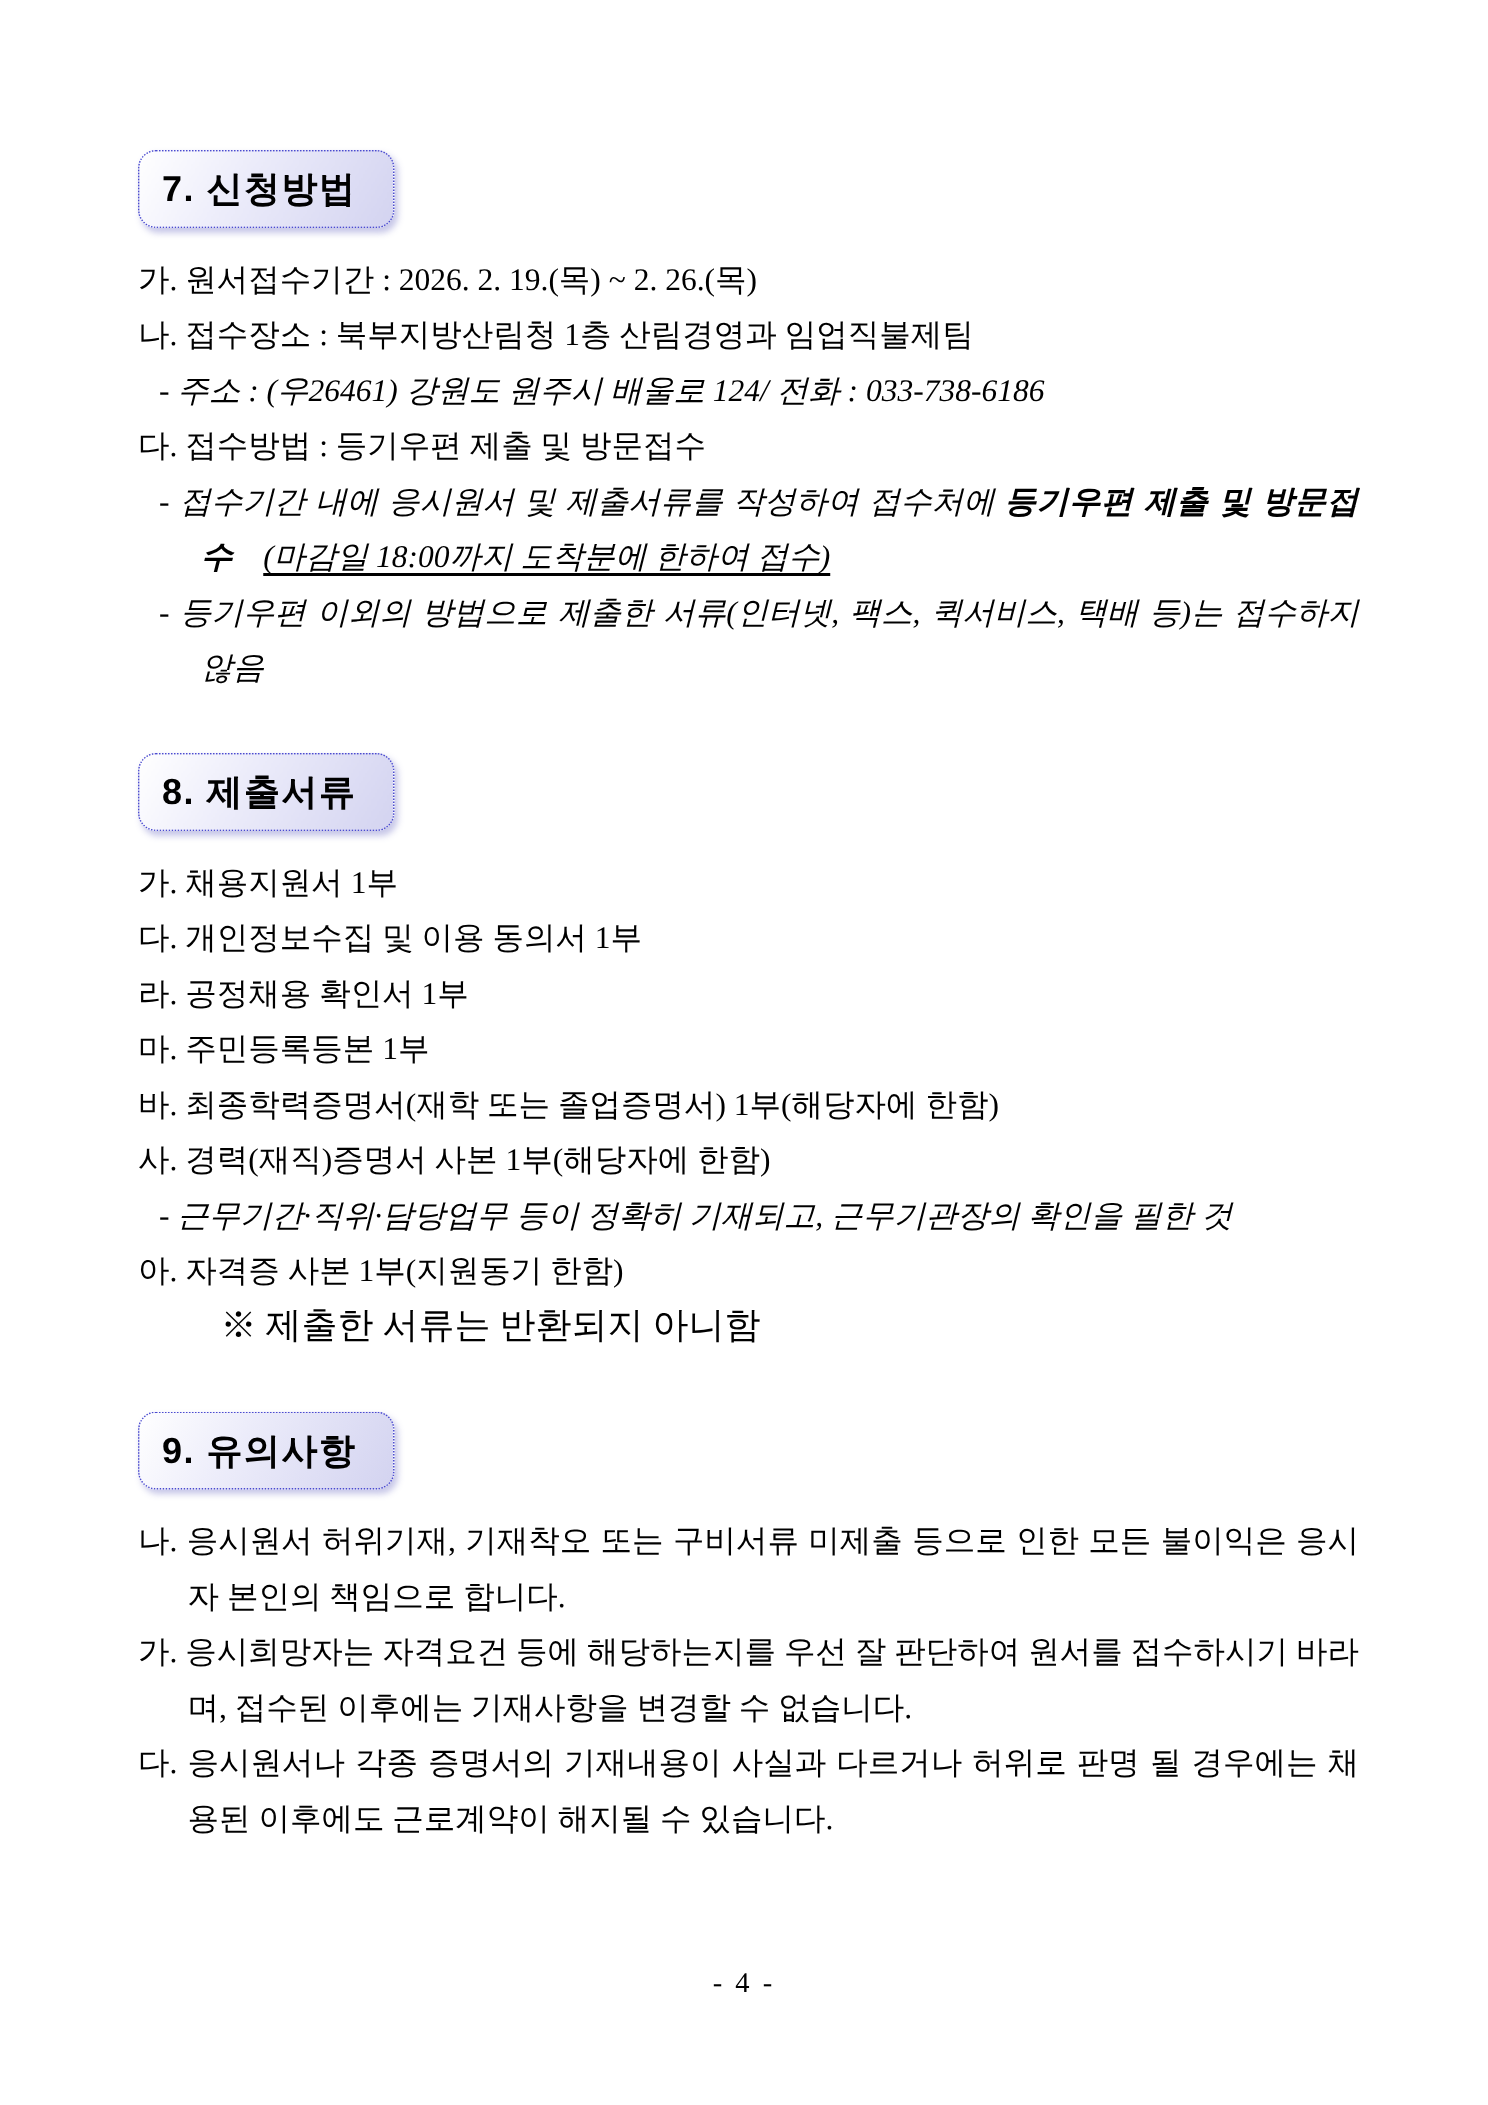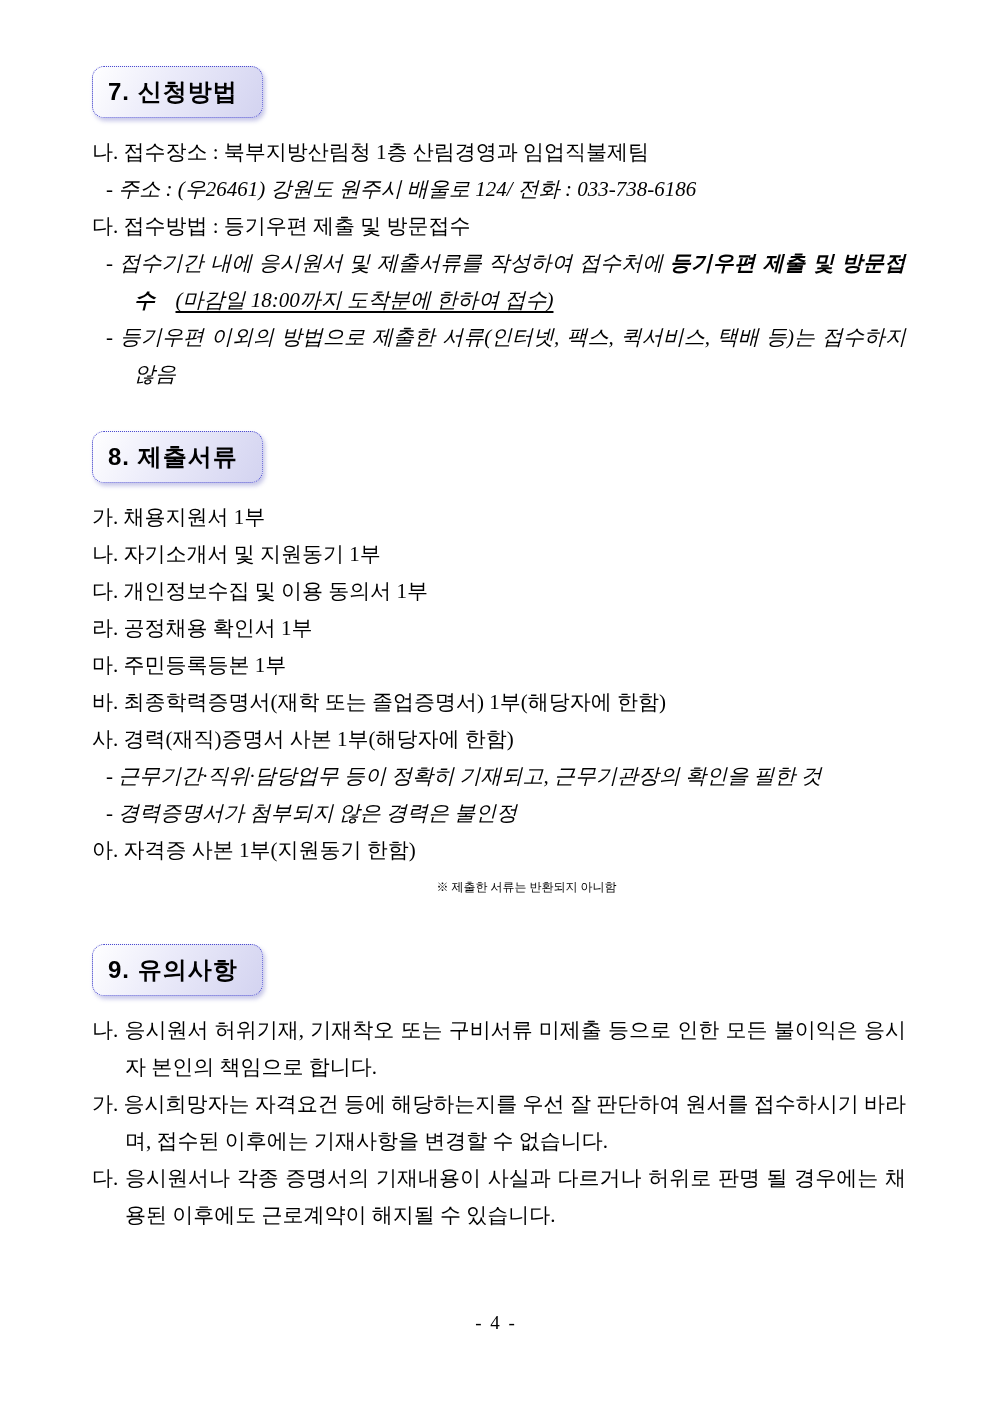--- a/index.html
+++ b/index.html
@@ -6,21 +6,21 @@
     html, body { margin: 0; padding: 0; }
     body {
       width: 992px;
       height: 1403px;
       background: #ffffff;
       color: #000000;
       font-family: "Liberation Serif", "DejaVu Serif", serif;
       position: relative;
       overflow: hidden;
     }
-    .content { padding: 66px 88px 0 92px; }
+    .content { padding: 100px 88px 0 92px; }
     .sec { margin-bottom: 38px; }
     .sec-header {
       display: inline-block;
       font-family: "Liberation Sans", "DejaVu Sans", sans-serif;
       font-weight: bold;
       font-size: 24px;
       letter-spacing: 1px;
       color: #000000;
       padding: 9px 24px 9px 15px;
       border: 1px dotted #4b4bd0;
@@ -30,21 +30,21 @@
       margin-bottom: 16px;
     }
     .sec-body {
       width: 814px;
       font-size: 21px;
       line-height: 37px;
       text-align: justify;
     }
     .item { margin: 0; padding-left: 33px; text-indent: -33px; }
     .item.sub { padding-left: 42px; text-indent: -28px; font-style: italic; }
-    .item.note { padding-left: 55px; text-indent: 0; font-size: 12px; text-align: center; }
+    .item.note { padding-left: 55px; text-indent: 0; font-size: 24px; text-align: left; }
     b { letter-spacing: 0.5px; }
     u { text-underline-offset: 4px; margin-left: 20px; }
     .page-number {
       position: absolute;
       top: 1312px;
       left: 0;
       width: 992px;
       text-align: center;
       font-size: 19px;
       letter-spacing: 2px;
@@ -54,42 +54,41 @@
 <body>
 
 <div class="page">
   <div class="content">
 
     <section class="sec">
       <div class="sec-header">
         <span>7. 신청방법</span>
       </div>
       <div class="sec-body">
+        <p class="item">가. 원서접수기간 : 2026. 2. 19.(목) ~ 2. 26.(목)</p>
         <p class="item">나. 접수장소 : 북부지방산림청 1층 산림경영과 임업직불제팀</p>
         <p class="item sub">- 주소 : (우26461) 강원도 원주시 배울로 124/ 전화 : 033-738-6186</p>
         <p class="item">다. 접수방법 : 등기우편 제출 및 방문접수</p>
         <p class="item sub"><span>- 접수기간 내에 응시원서 및 제출서류를 작성하여 접수처에 </span><b>등기우편 제출 및 방문접수</b><u>(마감일 18:00까지 도착분에 한하여 접수)</u></p>
         <p class="item sub">- 등기우편 이외의 방법으로 제출한 서류(인터넷, 팩스, 퀵서비스, 택배 등)는 접수하지 않음</p>
       </div>
     </section>
 
     <section class="sec">
       <div class="sec-header">
         <span>8. 제출서류</span>
       </div>
       <div class="sec-body">
         <p class="item">가. 채용지원서 1부</p>
-        <p class="item">나. 자기소개서 및 지원동기 1부</p>
         <p class="item">다. 개인정보수집 및 이용 동의서 1부</p>
         <p class="item">라. 공정채용 확인서 1부</p>
         <p class="item">마. 주민등록등본 1부</p>
         <p class="item">바. 최종학력증명서(재학 또는 졸업증명서) 1부(해당자에 한함)</p>
         <p class="item">사. 경력(재직)증명서 사본 1부(해당자에 한함)</p>
         <p class="item sub">- 근무기간·직위·담당업무 등이 정확히 기재되고, 근무기관장의 확인을 필한 것</p>
-        <p class="item sub">- 경력증명서가 첨부되지 않은 경력은 불인정</p>
         <p class="item">아. 자격증 사본 1부(지원동기 한함)</p>
         <p class="item note">※ 제출한 서류는 반환되지 아니함</p>
       </div>
     </section>
 
     <section class="sec">
       <div class="sec-header">
         <span>9. 유의사항</span>
       </div>
       <div class="sec-body">

